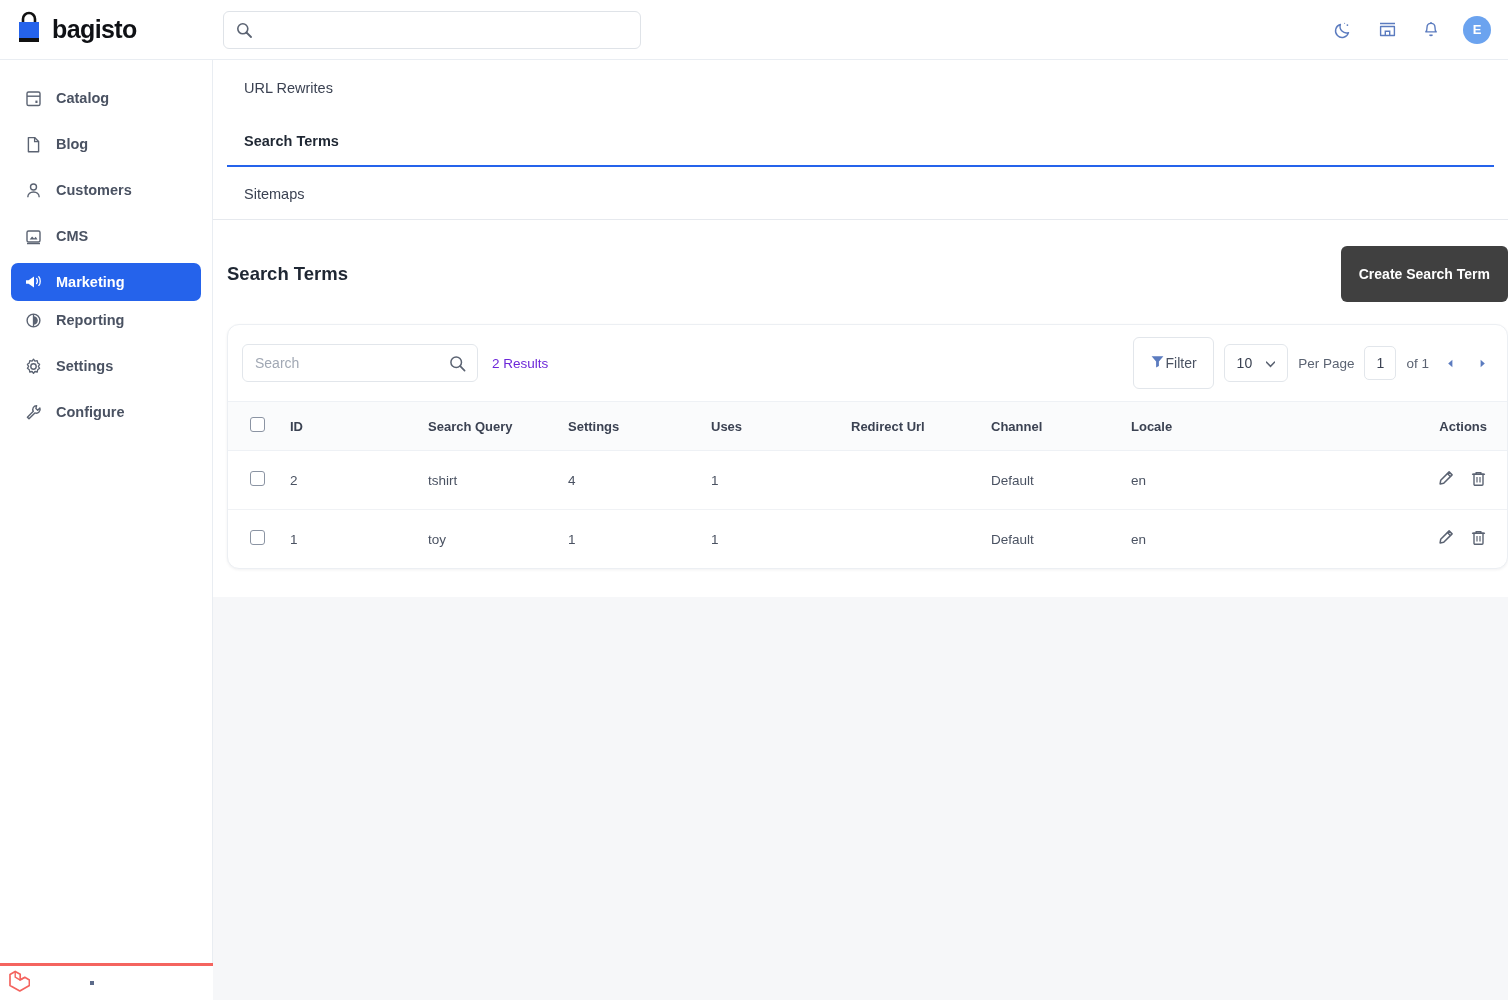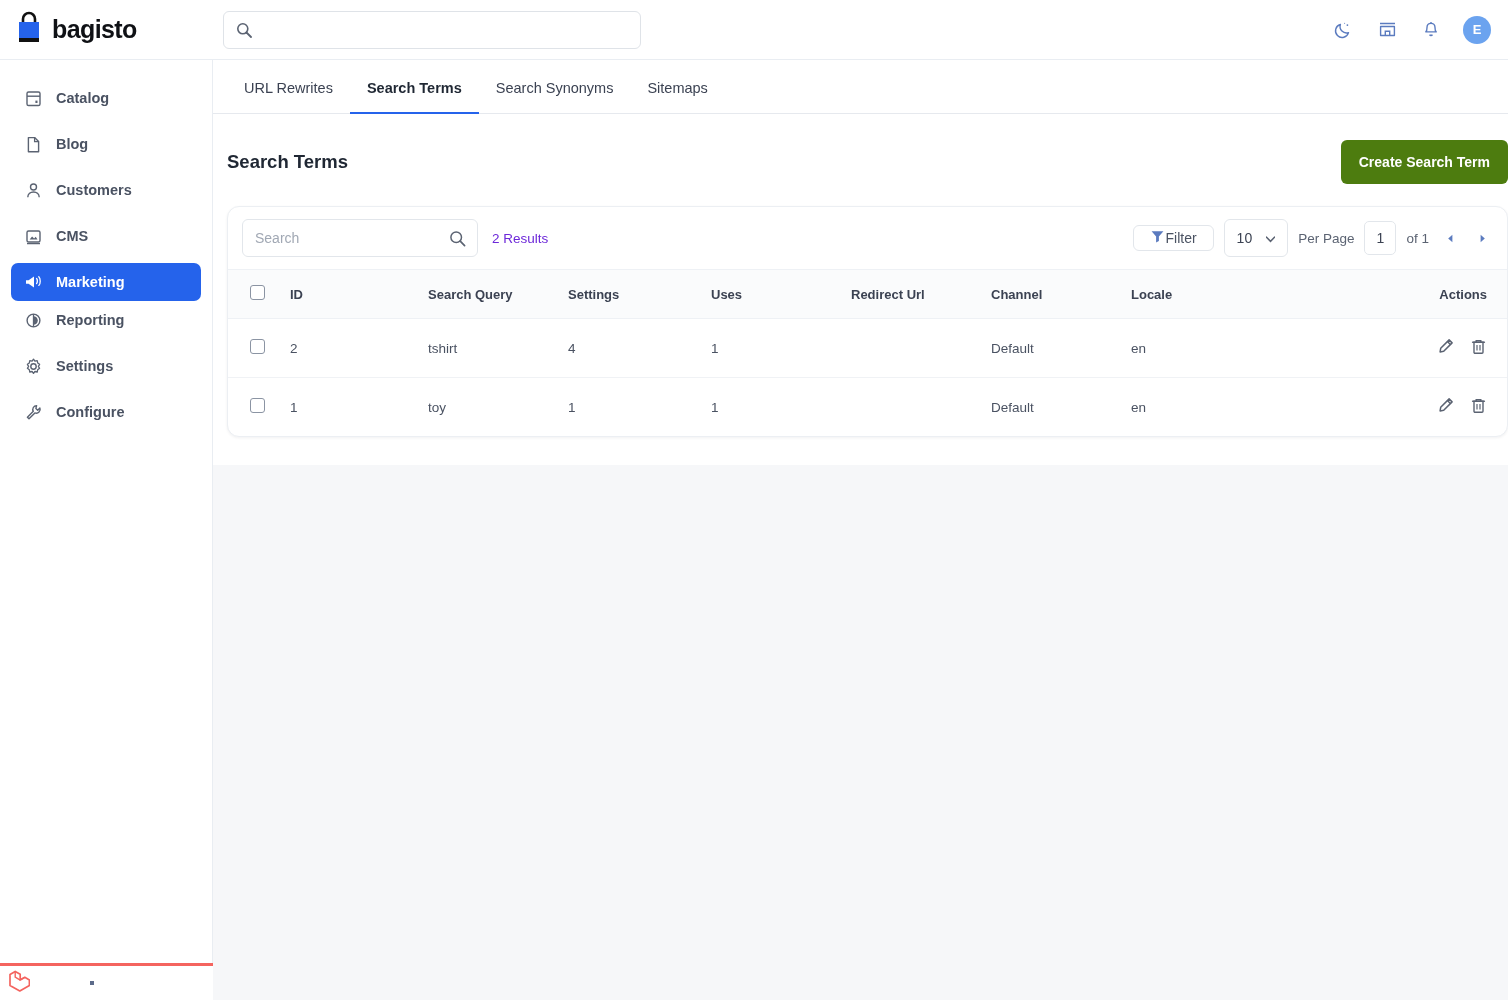--- a/index.html
+++ b/index.html
@@ -100,41 +100,42 @@
   .panel-white {
     background: #ffffff;
     padding: 0 0 28px 0;
   }
 
   .tabs {
     display: flex; gap: 0px;
     padding: 0 14px;
     border-bottom: 1px solid #e6e9ee;
     background: #fff;
+    flex-direction: column;
   }
   .tab {
     padding: 20px 17px 16px 17px;
     font-size: 14.5px; color: #3b4252; font-weight: 500;
     cursor: pointer; border-bottom: 2px solid transparent;
     margin-bottom: -1px;
   }
   .tab.active { color: #1f2733; font-weight: 600; border-bottom-color: #2563eb; }
 
   .page-head {
     display: flex; align-items: center;
     padding: 26px 0px 22px 14px;
     background: #fff;
   }
   .page-title { font-size: 18.5px; font-weight: 700; color: #1f2733; }
   .btn-primary {
     margin-left: auto;
-    background: #4d7c0f; color: #fff;
+    background: #404040; color: #fff;
     font-size: 14px; font-weight: 600;
     border: 0; border-radius: 6px;
-    padding: 14px 18px; cursor: pointer;
+    padding: 20px 18px; cursor: pointer;
     font-family: inherit;
   }
 
   .table-card {
     margin: 0 0px 0 14px;
     background: #fff;
     border: 1px solid #eceff3;
     border-radius: 12px;
     box-shadow: 0 1px 3px rgba(16,24,40,.06);
     overflow: hidden;
@@ -155,21 +156,21 @@
     font-family: inherit; font-size: 14px; color: #3b4252;
     padding-left: 12px; width: 190px; height: 34px;
   }
   .search-box input::placeholder { color: #a1a8b4; }
   .search-box .sb-ico { position: absolute; right: 11px; display:flex; }
   .results-count { font-size: 13.5px; color: #6d28d9; }
 
   .toolbar-right { margin-left: auto; display: flex; align-items: center; gap: 10px; }
   .filter-btn {
     display: flex; align-items: center; gap: 0;
-    height: 26px; padding: 0 16px;
+    height: 52px; padding: 0 16px;
     border: 1px solid #e2e6eb; border-radius: 6px;
     background: #fff; cursor: pointer;
     font-size: 14px; color: #4a5262; font-family: inherit;
   }
   .per-page-select {
     display: flex; align-items: center; gap: 14px;
     height: 38px; padding: 0 12px;
     border: 1px solid #e2e6eb; border-radius: 6px;
     background: #fff; cursor: pointer;
     font-size: 14px; color: #3b4252;
@@ -377,21 +378,20 @@
   </div>
 </div>
 
 <div class="main">
 
   <div class="panel-white">
 
     <div class="tabs">
       <div class="tab">URL Rewrites</div>
       <div class="tab active">Search Terms</div>
-      <div class="tab">Search Synonyms</div>
       <div class="tab">Sitemaps</div>
     </div>
 
     <div class="page-head">
       <div class="page-title">Search Terms</div>
       <button class="btn-primary">Create Search Term</button>
     </div>
 
     <div class="table-card">
 

